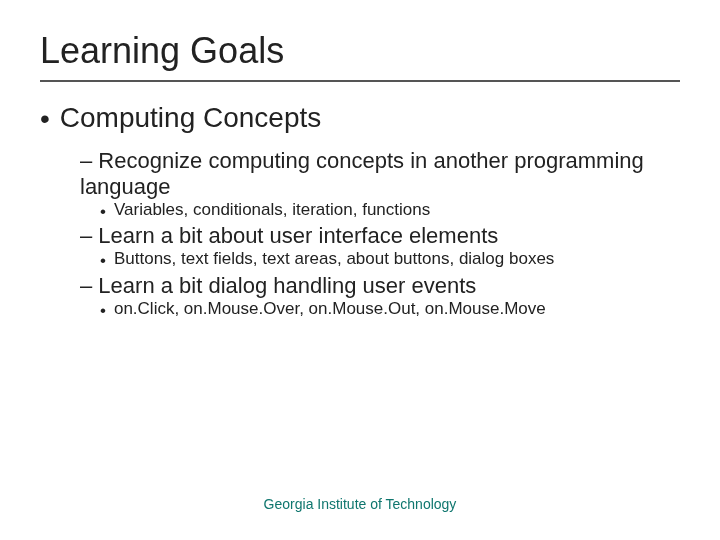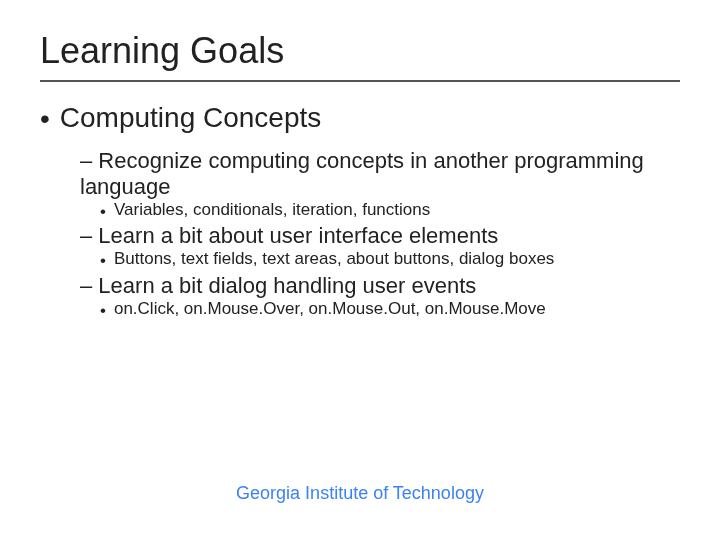--- a/index.html
+++ b/index.html
@@ -13,21 +13,21 @@
       height: 540px;
       background: #ffffff;
       font-family: Arial, Helvetica, sans-serif;
       color: #222222;
       overflow: hidden;
     }
 
     .slide {
       width: 720px;
       height: 540px;
-      padding: 30px 40px 36px 40px;
+      padding: 30px 40px 28px 40px;
       display: flex;
       flex-direction: column;
     }
 
     .title-section {
       border-bottom: 2px solid #555555;
       padding-bottom: 8px;
       margin-bottom: 20px;
     }
 
@@ -80,22 +80,22 @@
       gap: 8px;
     }
 
     .bullet-mini .mini-dot {
       font-size: 17px;
       line-height: 1.4;
     }
 
     .footer {
       text-align: center;
-      font-size: 18px;
-      color: #3b82f6;
+      font-size: 14px;
+      color: #0f766e;
       padding-top: 10px;
     }
   </style>
 </head>
 <body>
 
 <div class="slide">
 
   <div class="title-section">
     <h1 class="slide-title">Learning Goals</h1>

